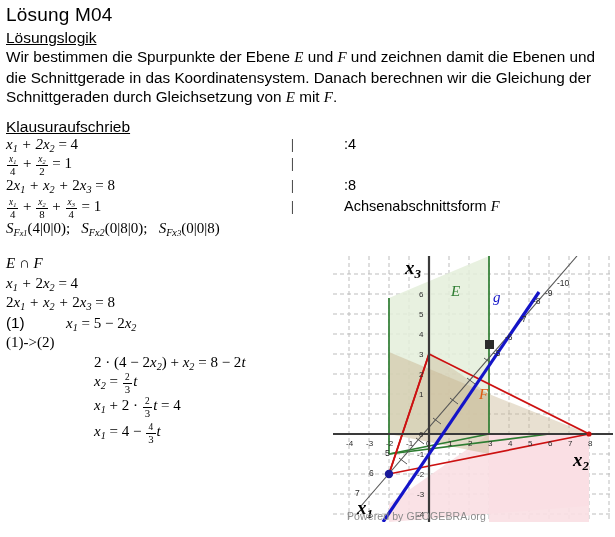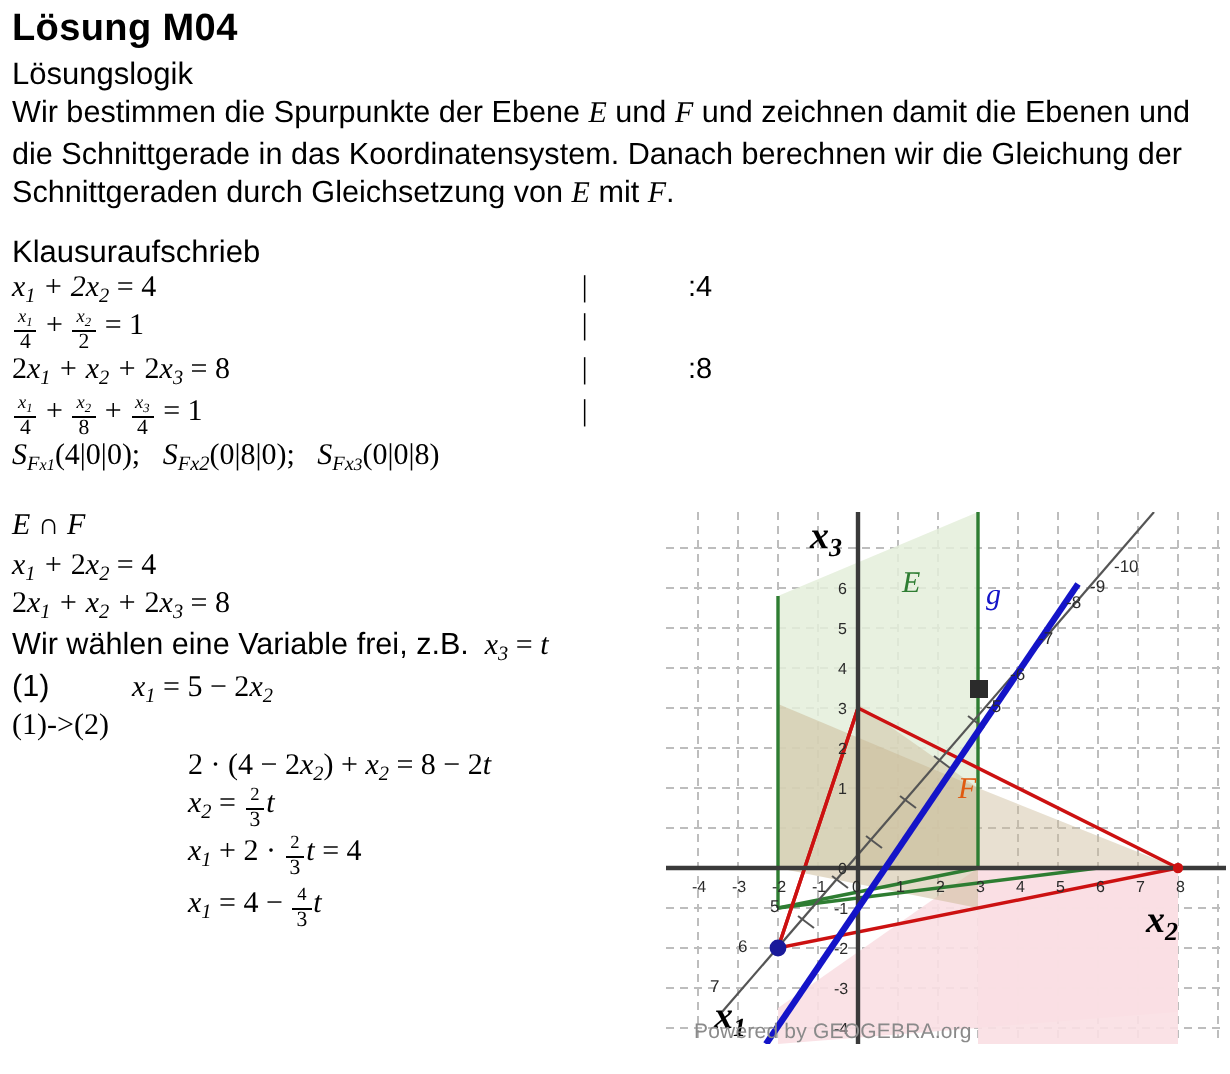--- a/index.html
+++ b/index.html
@@ -8,23 +8,24 @@
     background:#ffffff;
     font-family:"Liberation Sans", sans-serif;
     color:#000000;
     overflow:hidden;
     position:relative;
   }
   .page{position:relative;width:615px;height:537px;}
 
   .title{
     position:absolute;left:6px;top:4px;
-    font-size:19px;font-weight:bold;letter-spacing:.2px;
+    font-size:19px;font-weight:normal;letter-spacing:.2px;
   }
   .h-under{
+    text-decoration:underline;
     font-size:15.5px;
   }
   .logic-head{position:absolute;left:6px;top:29px;}
   .logic-body{
     position:absolute;left:6px;top:47px;width:600px;
     font-size:15.3px;line-height:19.5px;
   }
   .klausur-head{position:absolute;left:6px;top:118px;}
 
   .math{
@@ -114,20 +115,21 @@
     <div class="ln tall math">
       <span>
         <span class="frac"><span class="num">x<span class="sub">1</span></span><span class="den up">4</span></span>
         <span class="up">+</span>
         <span class="frac"><span class="num">x<span class="sub">2</span></span><span class="den up">8</span></span>
         <span class="up">+</span>
         <span class="frac"><span class="num">x<span class="sub">3</span></span><span class="den up">4</span></span>
         <span class="up">= 1</span>
       </span>
       <span class="bar">|</span>
+      <span class="note"><span>Achsenabschnittsform</span> <span class="mi">F</span></span>
     </div>
 
     <div class="ln math" style="height:21px">
       <span>S<span class="sub">F<span style="font-size:.8em">x1</span></span><span class="up">(4|0|0);</span>&nbsp;&nbsp;&nbsp;S<span class="sub">Fx2</span><span class="up">(0|8|0);</span>&nbsp;&nbsp;&nbsp;S<span class="sub">Fx<span style="font-size:.85em">3</span></span><span class="up">(0|0|8)</span></span>
     </div>
   </div>
 
   <div class="block2">
 
     <div class="b2row math">
@@ -135,24 +137,20 @@
     </div>
 
     <div class="b2row math">
       <span>x<span class="sub">1</span> + <span class="up">2</span>x<span class="sub">2</span> <span class="up">= 4</span></span>
     </div>
 
     <div class="b2row math">
       <span><span class="up">2</span>x<span class="sub">1</span> + x<span class="sub">2</span> + <span class="up">2</span>x<span class="sub">3</span> <span class="up">= 8</span></span>
     </div>
 
-    <div class="b2row" style="height:21px">
-      <span class="txt">Wir wählen eine Variable frei, z.B.</span>
-      <span class="math">&nbsp;x<span class="sub">3</span> <span class="up">=</span> t</span>
-    </div>
 
 
 
     <div class="b2row">
       <span class="txt ind1">(1)</span><span class="math">x<span class="sub">1</span> <span class="up">= 5 − 2</span>x<span class="sub">2</span></span>
     </div>
 
     <div class="b2row">
       <span class="txt"><span class="math" style="font-style:normal">(1)-&gt;(2)</span></span>
     </div>

